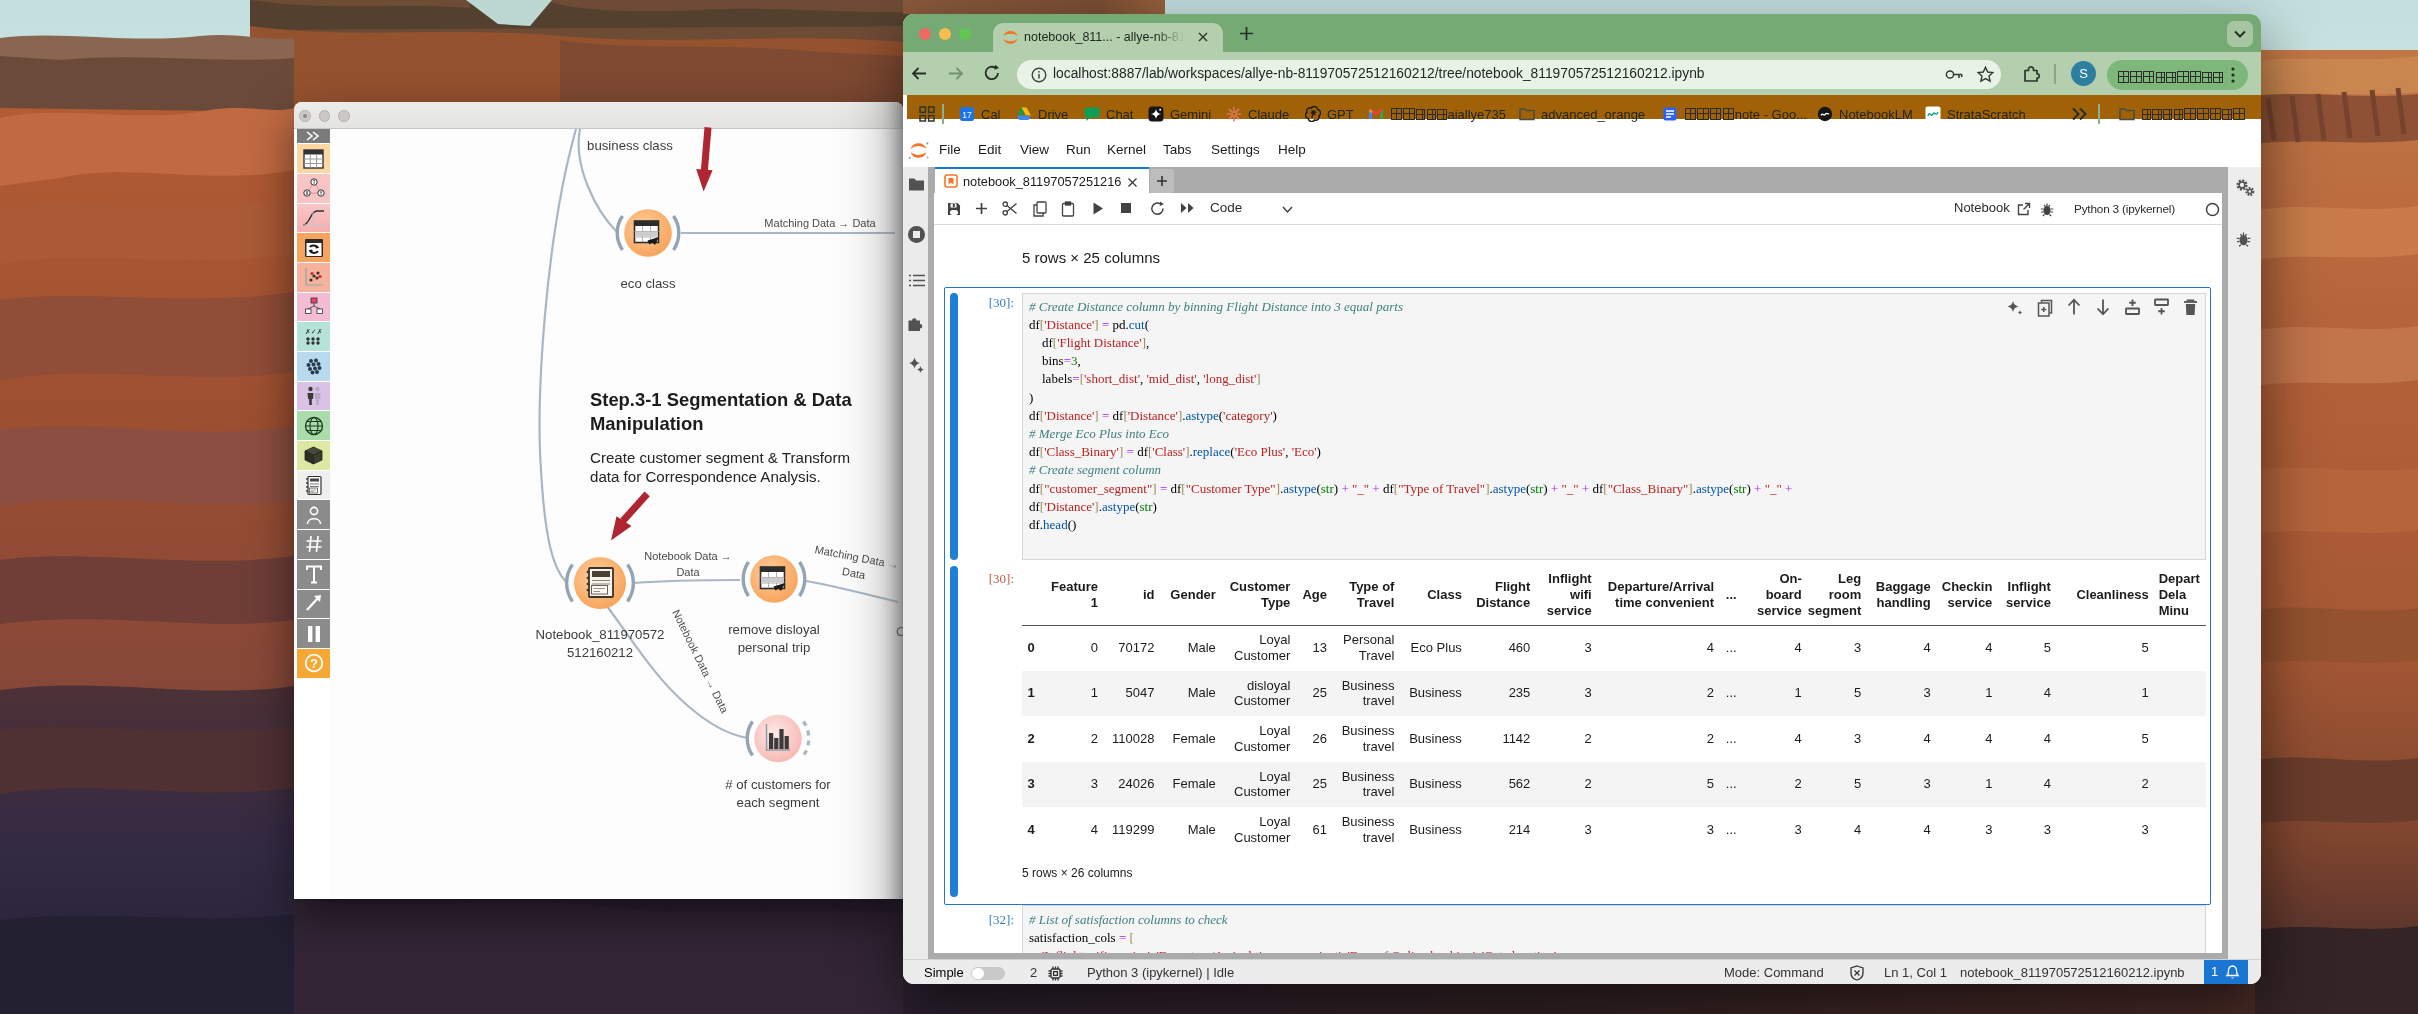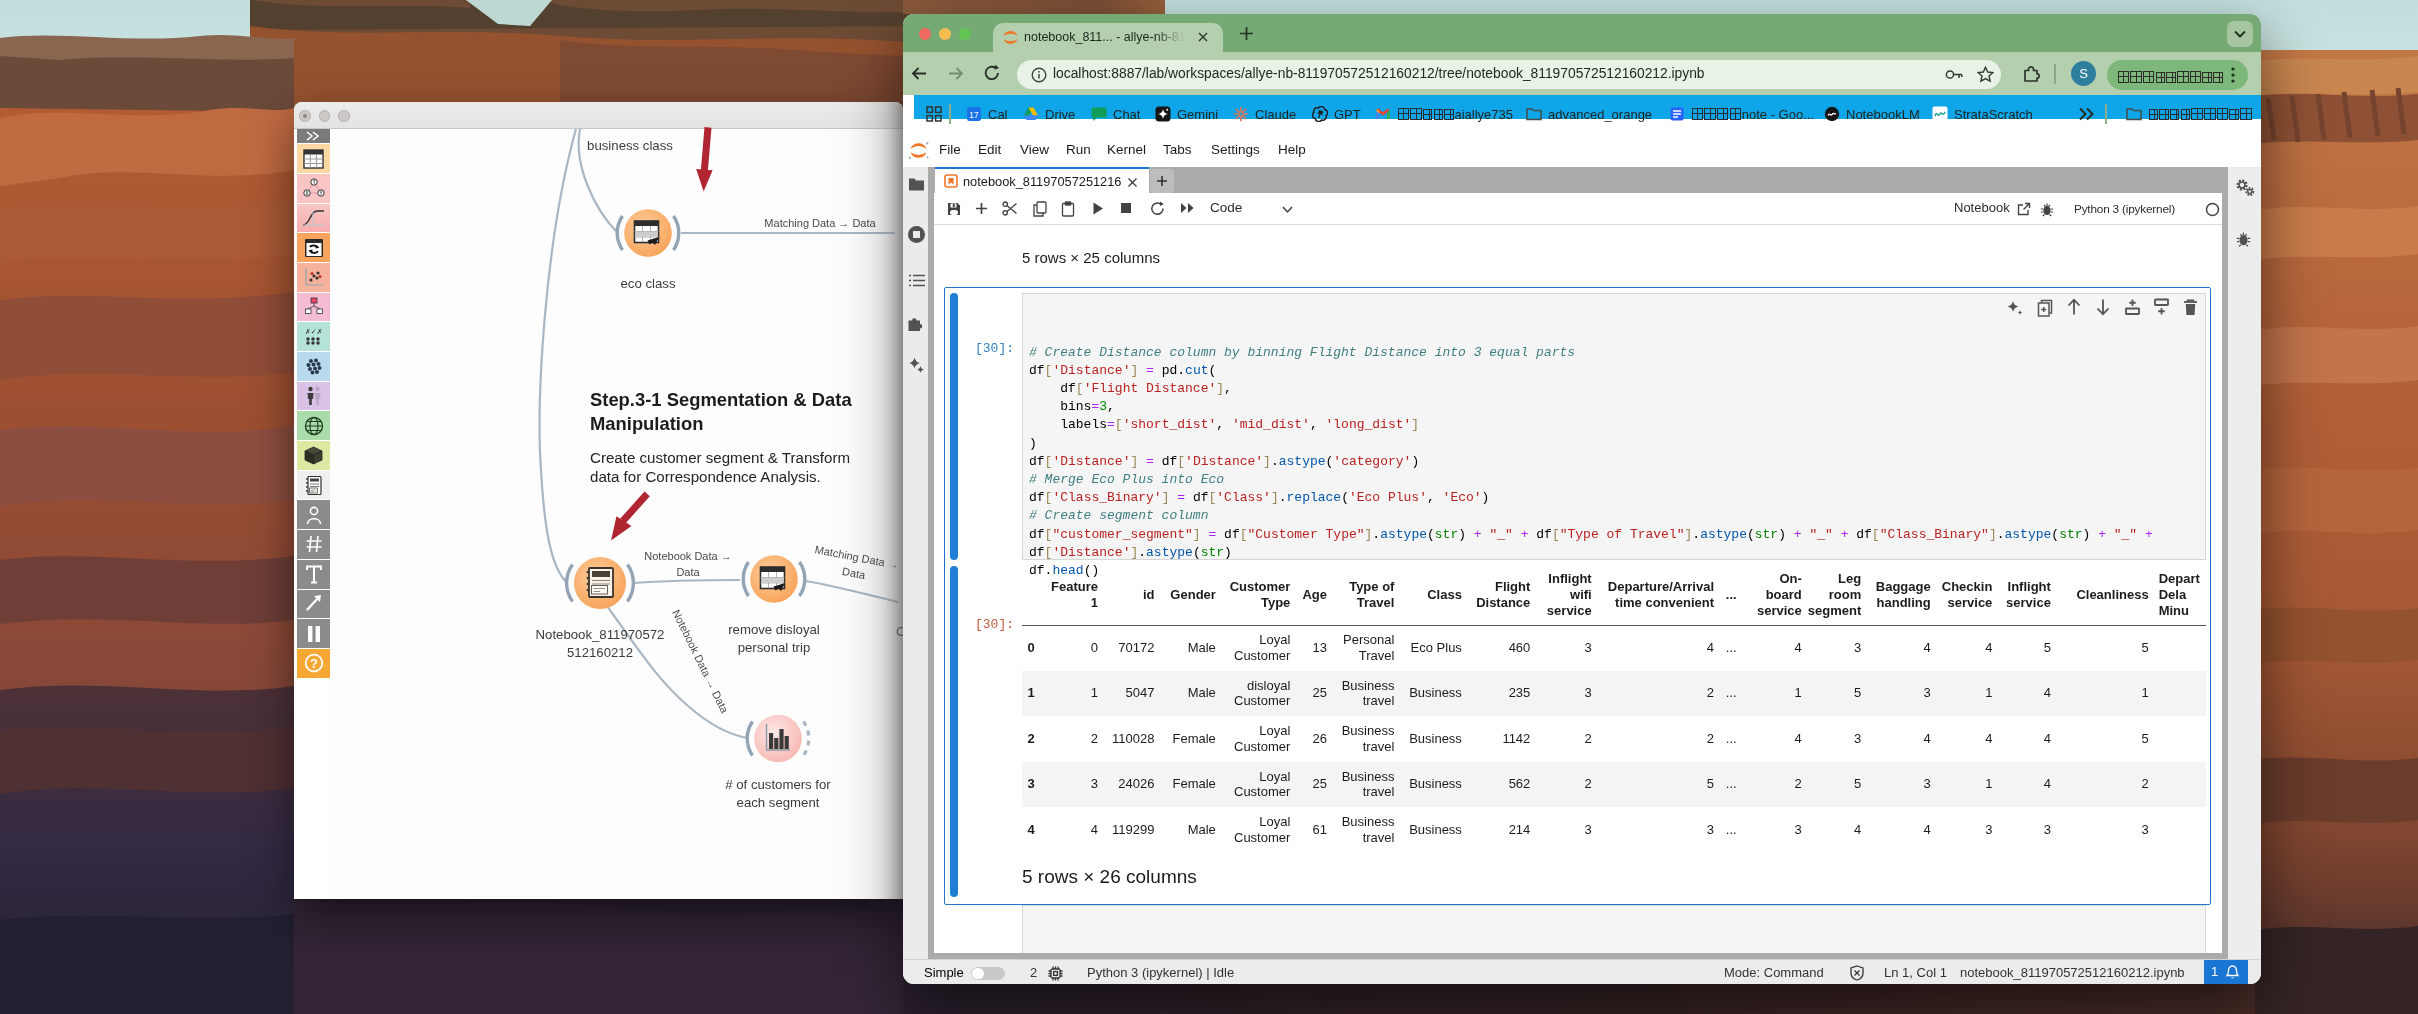--- a/index.html
+++ b/index.html
@@ -26,41 +26,41 @@
 #chrome { position:absolute; left:903px; top:14px; width:1358px; height:970px;
   border-radius:11px; overflow:hidden; background:#fff;
   box-shadow: 0 25px 60px rgba(0,0,0,0.55); }
 #tabstrip { position:absolute; left:0; top:0; width:100%; height:37.5px; background:#75aa75; }
 .tlight { position:absolute; top:13.8px; width:12.4px; height:12.4px; border-radius:50%; }
 #activetab { position:absolute; left:90px; top:8.5px; width:230px; height:29px;
   background:#b3cfae; border-radius:10px 10px 0 0; }
 #toolbar { position:absolute; left:0; top:37.5px; width:100%; height:43.5px; background:#b3cfae; }
 #urlpill { position:absolute; left:114px; top:8px; width:984px; height:29.5px;
   background:#e9f2e6; border-radius:15px; }
-#bookmarks { position:absolute; left:11px; top:81px; width:100%; height:24px; background:#0ea5e9; }
+#bookmarks { position:absolute; left:4px; top:81px; width:100%; height:24px; background:#a16207; }
 #jmenu { position:absolute; left:0; top:119px; width:100%; height:34px; background:#ffffff; }
 #jtabrow { position:absolute; left:25px; top:153px; width:1300px; height:792px; background:#ababab; }
 #jsidebar-l { position:absolute; left:0; top:153px; width:25px; height:792px; background:#ebebeb; }
 #jsidebar-r { position:absolute; left:1325px; top:153px; width:33px; height:792px; background:#ededed; }
 #nb { position:absolute; left:31px; top:179px; width:1288px; height:760px; background:#ffffff; overflow:hidden; }
 #jstatus { position:absolute; left:0; top:945px; width:100%; height:25px; background:#ececec;
   border-top:1px solid #d2d2d2; }
 .bk { position:absolute; top:0; height:38px; display:flex; align-items:center; gap:6px;
   font-size:13px; color:#1d241d; }
 .kj { display:inline-block; width:11.5px; height:12px; margin:0 0.6px -1px 0.6px;
   border:1.1px solid #2b2b2b; position:relative; }
 .kj::before { content:""; position:absolute; left:0; right:0; top:4.4px; height:1.1px; background:#2b2b2b; }
 .kj::after { content:""; position:absolute; top:0; bottom:0; left:4.6px; width:1.1px; background:#2b2b2b; }
 .kj.s { width:9.5px; height:10.5px; }
 .icon16 { width:16px; height:16px; flex:0 0 auto; }
 .menuitem { position:absolute; top:0; height:26px; line-height:34px; font-size:13.5px; color:#1a1a1a; }
 #nbtoolbar { position:absolute; left:0; top:0; width:100%; height:32px; background:#fff;
   border-bottom:1px solid #dcdcdc; }
-.code { font-family:Liberation Mono, monospace; font-size:13px; line-height:18.2px;
-  white-space:pre; color:#000;margin-top:46px; }
+.code { font-family:Liberation Serif, serif; font-size:13px; line-height:18.2px;
+  white-space:pre; color:#000; }
 .cm { color:#408080; font-style:italic; }
 .st { color:#ba2121; }
 .op { color:#aa22ff; }
 .nu { color:#008000; }
 .pr { color:#0055aa; }
 .br { color:#998855; }
 #dftable { border-collapse:collapse; table-layout:fixed; font-size:13px; color:#1c1c1c; }
 #dftable th, #dftable td { padding:0 6px 0 0; text-align:right; vertical-align:middle;
   line-height:15.6px; overflow:hidden; font-weight:normal; }
 #dftable thead th { font-weight:bold; height:60px; border-bottom:1.5px solid #555; }
@@ -947,21 +947,21 @@
                 <td>4</td>
                 <td>4</td>
                 <td>3</td>
                 <td>3</td>
                 <td>3</td>
                 <td></td>
               </tr>
         </tbody>
       </table>
     </div>
-    <div class="abs" style="left:88px;top:673px;font-size:19px;color:#1b1b1b">5 rows × 26 columns</div>
+    <div class="abs" style="left:88px;top:673px;font-size:12px;color:#1b1b1b">5 rows × 26 columns</div>
 
     <div class="abs code" style="left:20px;top:718px;width:60px;text-align:right;color:#307fc1">[32]:</div>
     <div class="abs" style="left:88px;top:712px;width:1184px;height:60px;background:#f5f5f5;border:1px solid #d6d6d6"></div>
     <div class="abs code" style="left:95px;top:718px"><span class="cm"># List of satisfaction columns to check</span>
 satisfaction_cols <span class="op">=</span> <span class="br">[</span>
     <span class="st">'Inflight wifi service'</span>, <span class="st">'Departure/Arrival time convenient'</span>, <span class="st">'Ease of Online booking'</span>, <span class="st">'Gate location'</span>,</div>
   </div>
 
   <div id="jstatus">
     <div class="abs" style="left:21px;top:5px;font-size:13px;color:#000000">Simple</div>

